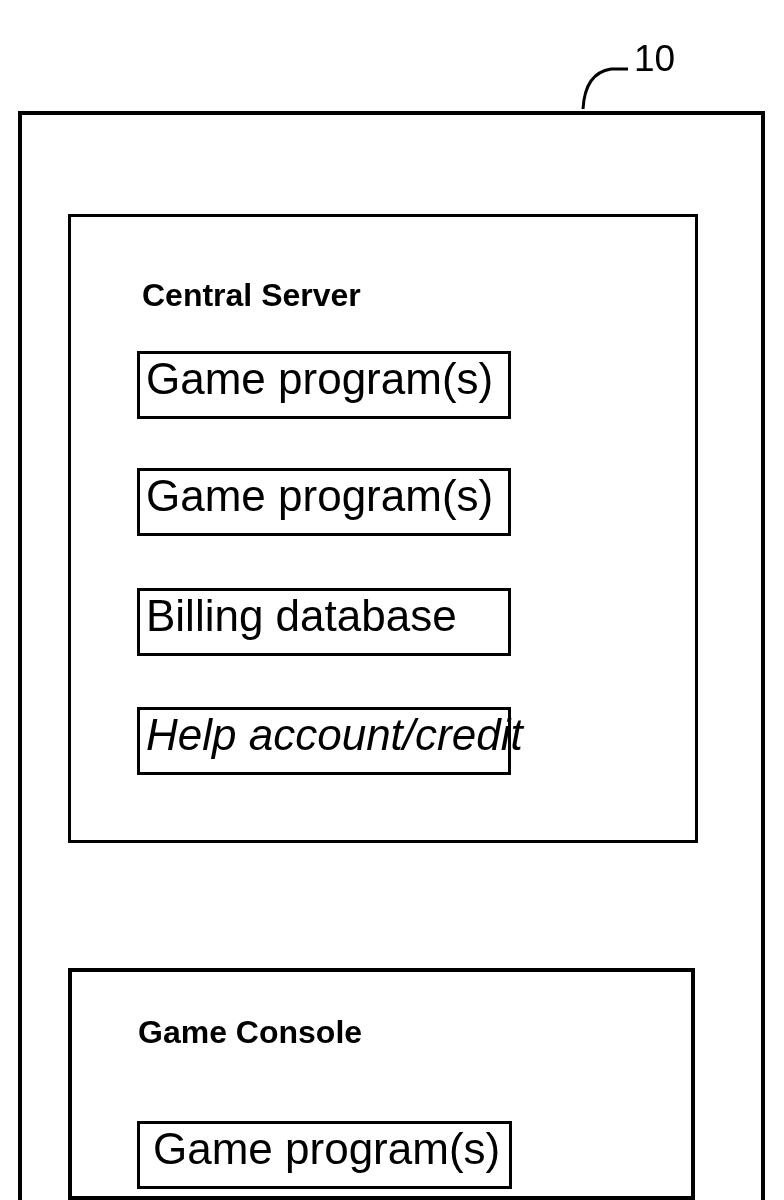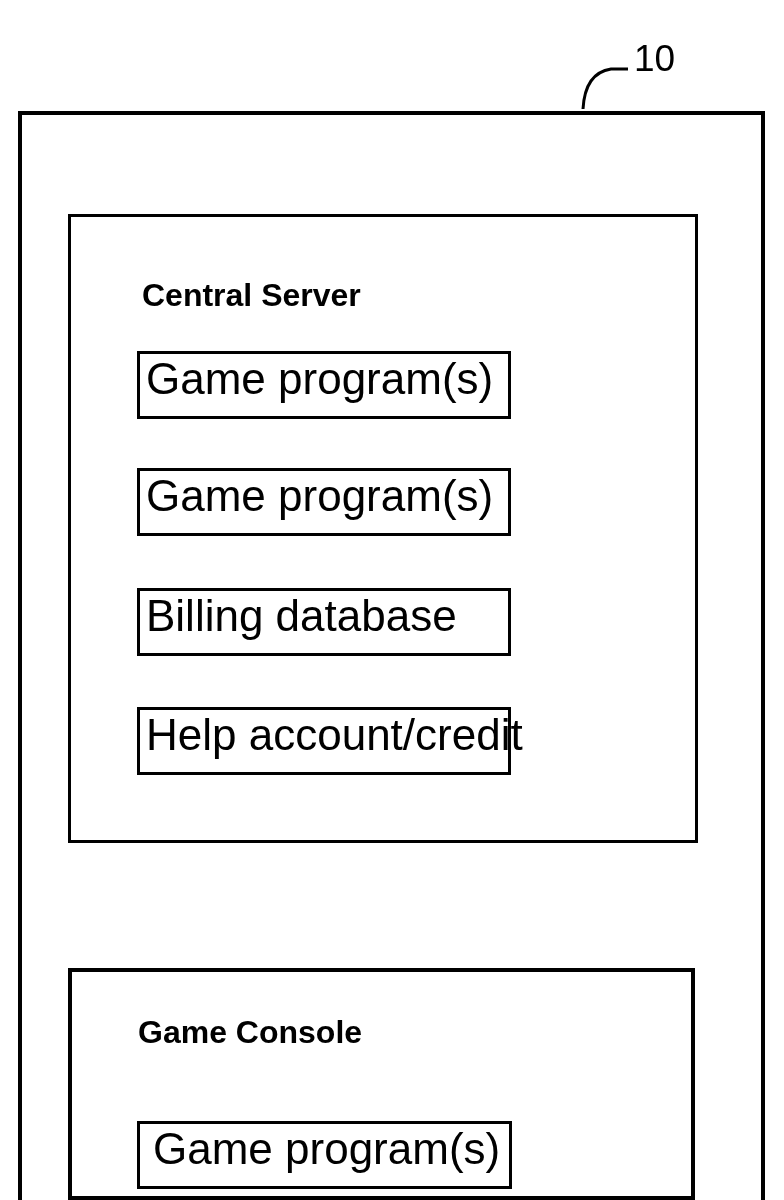--- a/index.html
+++ b/index.html
@@ -109,21 +109,21 @@
 
   <div class="box comp-box" style="top:315px;">
     <span class="comp-label">Game program(s)</span>
   </div>
   <div class="box comp-box" style="top:432px;">
     <span class="comp-label">Game program(s)</span>
   </div>
   <div class="box comp-box" style="top:552px;">
     <span class="comp-label">Billing database</span>
   </div>
-  <div class="box comp-box" style="top:671px;">
+  <div class="box comp-box" style="top:671px;font-style:italic;">
     <span class="comp-label">Help account/credit</span>
   </div>
 
   <div class="box console-box"></div>
   <span class="title" style="left:138px; top:980px;">Game Console</span>
 
   <div class="box comp-box console-comp">
     <span class="comp-label">Game program(s)</span>
   </div>
 

